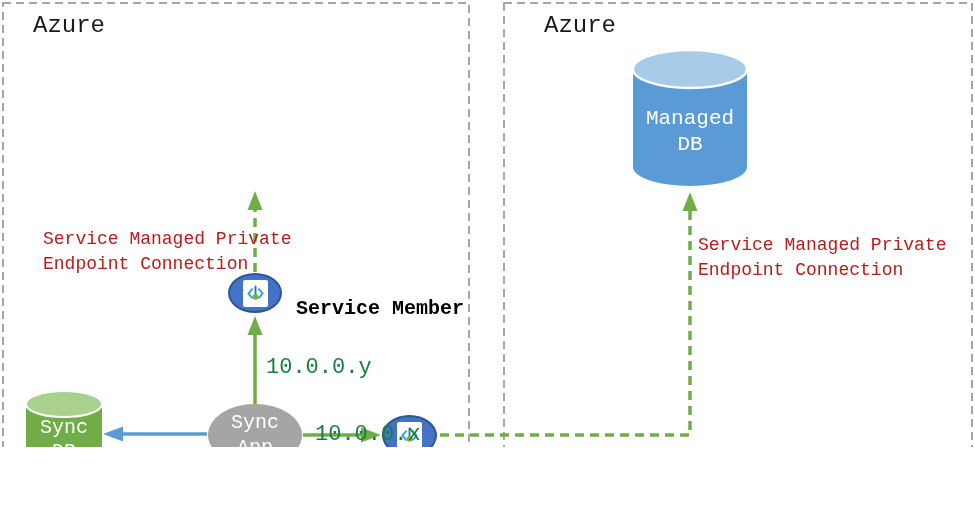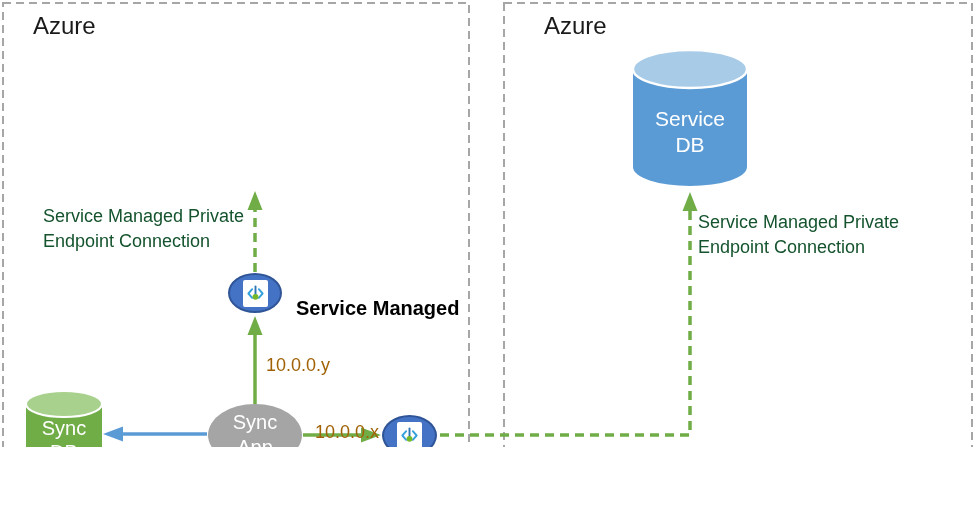--- a/index.html
+++ b/index.html
@@ -1,18 +1,18 @@
 <!DOCTYPE html>
 <html><head>
 <meta charset="utf-8">
 <style>
   html,body{margin:0;padding:0;background:#fff;}
   .canvas{
     position:relative;width:975px;height:447px;background:#ffffff;
-    font-family:Liberation Sans, sans-serif;color:#1a1a1a;overflow:hidden;
+    font-family:Liberation Mono, monospace;color:#1a1a1a;overflow:hidden;
   }
   .layer-svg{position:absolute;left:0;top:0;width:975px;height:508px;}
   .node{position:absolute;}
   .node svg{position:absolute;left:0;top:0;width:100%;height:100%;}
   .cyl-label{
     position:absolute;left:0;top:0;width:100%;height:100%;
     display:flex;flex-direction:column;align-items:center;justify-content:center;
     color:#ffffff;font-size:21px;line-height:26px;text-align:center;
   }
   .cyl-label span{display:block;}
@@ -26,25 +26,25 @@
     box-sizing:border-box;display:flex;align-items:center;justify-content:center;
   }
   .pe-square{
     width:25px;height:27px;background:#ffffff;border-radius:2px;
     display:flex;align-items:center;justify-content:center;
   }
   .pe-square svg{width:19px;height:21px;display:block;}
   .chev{fill:none;stroke:#35A0DB;stroke-width:2;stroke-linecap:round;stroke-linejoin:round;}
   .stem{stroke:#2E75B6;stroke-width:2;stroke-linecap:round;}
   .dot{fill:#76B82A;}
-  .txt{position:absolute;font-size:18px;line-height:25px;color:#14532d;}
+  .txt{position:absolute;font-size:18px;line-height:25px;color:#b91c1c;margin-top:23px;}
   .txt span{display:block;}
   .bold-title{position:absolute;font-size:20px;line-height:29px;font-weight:bold;color:#000;}
   .bold-title span{display:block;}
-  .ip{position:absolute;font-size:18px;color:#a16207;}
+  .ip{position:absolute;font-size:22px;color:#15803d;}
   .region-title{position:absolute;font-size:24px;color:#1a1a1a;}
   .g-dash{stroke:#70AD47;stroke-width:3.5;fill:none;stroke-dasharray:9 6;}
   .g-solid{stroke:#70AD47;stroke-width:3.5;fill:none;}
   .b-solid{stroke:#5B9BD5;stroke-width:3.5;fill:none;}
   .g-head{fill:#70AD47;}
   .b-head{fill:#5B9BD5;}
   .region-rect{fill:none;stroke:#A6A6A6;stroke-width:2;stroke-dasharray:8 5;}
 </style>
 </head>
 <body>
@@ -75,21 +75,21 @@
   <div class="region-title" style="left:33px;top:12px;">Azure</div>
   <div class="region-title" style="left:544px;top:12px;">Azure</div>
 
 
   <div class="node" style="left:632px;top:49px;width:116px;height:138px;">
     <svg viewBox="0 0 116 138">
       <path d="M1,20 V118 a57,19 0 0 0 114,0 V20 z" fill="#5B9BD5"></path>
       <ellipse cx="58" cy="20" rx="57" ry="19" fill="#A8CBE8" stroke="#ffffff" stroke-width="2.5"></ellipse>
     </svg>
     <div class="cyl-label" style="padding-top:14px;">
-      <span>Service</span>
+      <span>Managed</span>
       <span>DB</span>
     </div>
   </div>
 
   <div class="node" style="left:25px;top:390px;width:78px;height:88px;">
     <svg viewBox="0 0 78 88">
       <path d="M1,14 V72 a38,13 0 0 0 76,0 V14 z" fill="#70AD47"></path>
       <ellipse cx="39" cy="14" rx="38" ry="13" fill="#A9D18E" stroke="#ffffff" stroke-width="2"></ellipse>
     </svg>
     <div class="cyl-label" style="padding-top:6px;font-size:20px;line-height:24px;">
@@ -124,21 +124,21 @@
       </svg>
     </div>
   </div>
 
   <div class="txt" style="left:43px;top:204px;">
     <span>Service Managed Private</span>
     <span>Endpoint Connection</span>
   </div>
 
   <div class="bold-title" style="left:296px;top:294px;">
-    <span>Service Managed</span>
+    <span>Service Member</span>
   </div>
 
   <div class="ip" style="left:266px;top:355px;">10.0.0.y</div>
 
   <div class="ip" style="left:315px;top:422px;">10.0.0.x</div>
 
   <div class="txt" style="left:698px;top:210px;">
     <span>Service Managed Private</span>
     <span>Endpoint Connection</span>
   </div>

